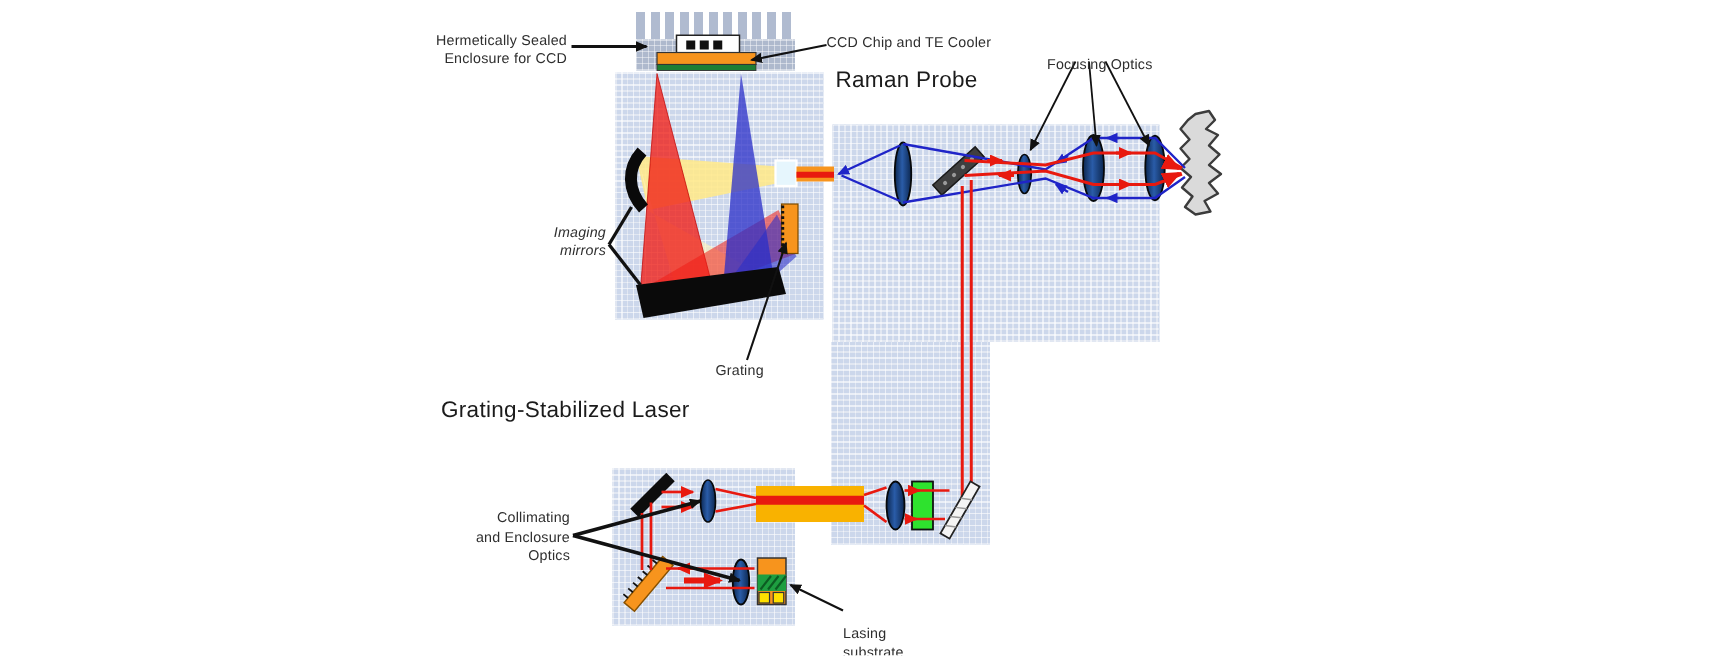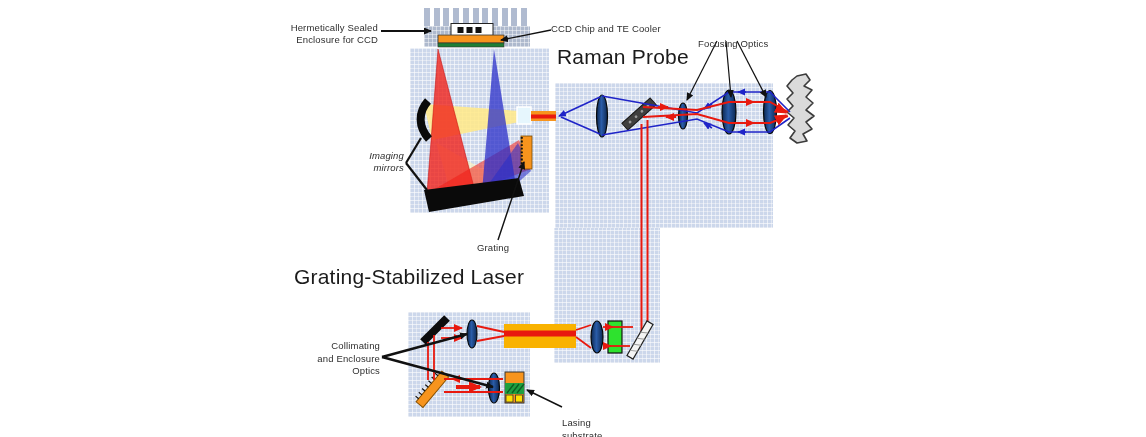--- a/index.html
+++ b/index.html
@@ -12,21 +12,21 @@
     repeating-linear-gradient(90deg, rgba(90,115,170,.20) 0 1px, rgba(0,0,0,0) 1px 8px);}
   .gridded-dark{position:absolute;background-color:#aeb9cd;background-image:
     repeating-linear-gradient(0deg, rgba(255,255,255,.45) 0 1px, rgba(0,0,0,0) 1px 4px),
     repeating-linear-gradient(90deg, rgba(255,255,255,.45) 0 1px, rgba(0,0,0,0) 1px 4px);}
   .fins{position:absolute;background:repeating-linear-gradient(90deg,
         #b0bbd0 0 6px, rgba(0,0,0,0) 6px 9.7px);}
   svg.overlay{position:absolute;left:0;top:0;z-index:5;}
   .lbl{position:absolute;z-index:8;color:#2e2e2e;font-size:9.5px;line-height:11.5px;
        letter-spacing:.15px;white-space:nowrap;}
   .lbl.r{text-align:right;}
-  .title{position:absolute;z-index:8;color:#1b1b1b;font-size:21px;letter-spacing:.2px;}
+  .title{position:absolute;z-index:8;color:#1b1b1b;font-size:15px;letter-spacing:.2px;}
 </style>
 </head>
 <body>
 
 <div class="stage">
 
   <div class="fins" style="left:424px;top:8px;width:106px;height:19px;"></div>
   <div class="gridded-dark" style="left:424px;top:26px;width:106px;height:21px;"></div>
   <div class="gridded" style="left:410px;top:48px;width:139px;height:165px;"></div>
   <div class="gridded" style="left:555px;top:83px;width:218px;height:145px;"></div>

